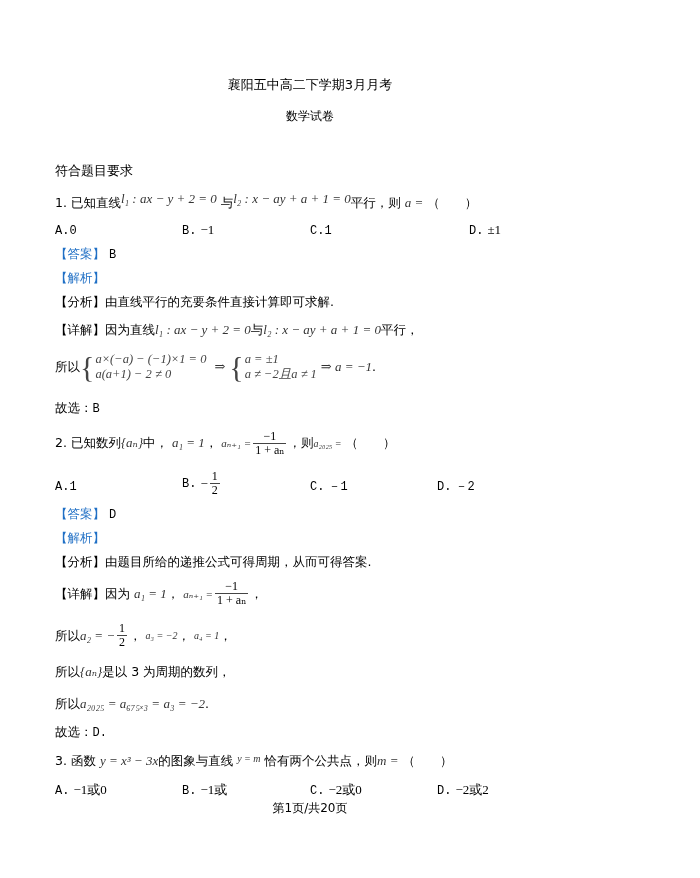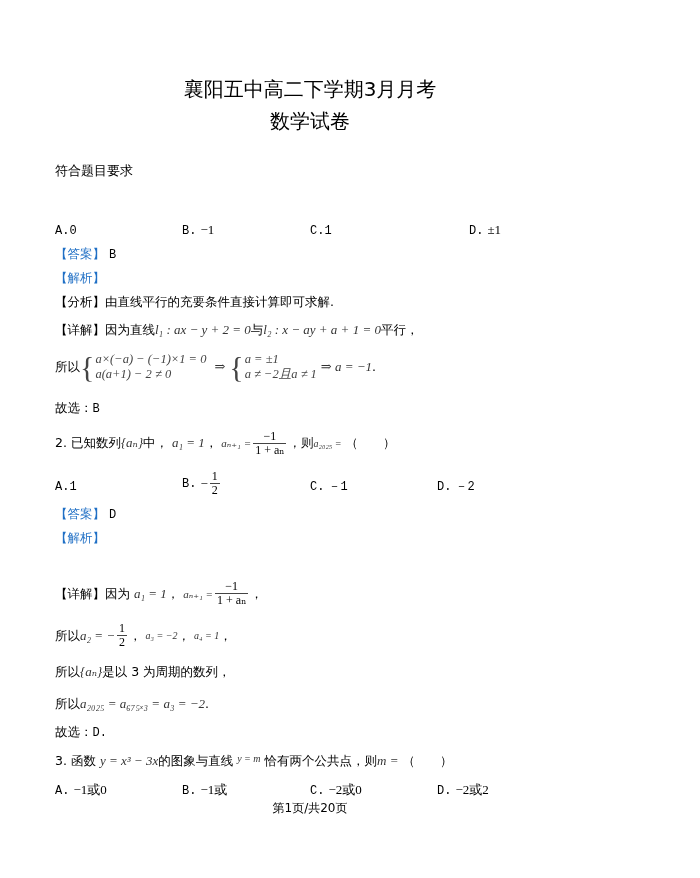--- a/index.html
+++ b/index.html
@@ -1,22 +1,22 @@
 <!DOCTYPE html>
 <html><head>
 <meta charset="utf-8">
 <style>
   html, body { margin:0; padding:0; background:#ffffff; }
   body { width:700px; height:878px; position:relative; overflow:hidden;
          font-family:"DejaVu Sans", "Liberation Sans", sans-serif; color:#000; }
   .page { position:absolute; left:0; top:0; width:700px; height:878px; background:#fff; }
   .abs { position:absolute; white-space:nowrap; }
-  .title { font-size:20px; left:0; width:640px; text-align:center; }
+  .title { font-size:13px; left:0; width:640px; text-align:center; }
   .t1 { top:76px; left:0; width:620px; }
-  .t2 { top:108px; left:0; width:620px; font-size:20px; }
+  .t2 { top:108px; left:0; width:620px; font-size:12px; }
   .txt { font-size:12.5px; line-height:16px; }
   .m { font-family:"Liberation Serif", "DejaVu Serif", serif; font-style:italic; font-size:13px; color:#333; }
   .mn { font-family:"Liberation Serif", "DejaVu Serif", serif; font-size:13px; color:#333; }
   .blue { color:#1f6fc5; }
   .opt { font-size:12px; font-family:"Liberation Mono","DejaVu Sans Mono", monospace; }
   .optv { font-family:"Liberation Serif","DejaVu Serif",serif; font-size:13px; }
   .frac { display:inline-block; vertical-align:middle; text-align:center; font-family:"Liberation Serif","DejaVu Serif",serif; font-size:12px; line-height:13px; margin:0 2px; }
   .frac .num { display:block; border-bottom:1px solid #444; padding:0 2px; }
   .frac .den { display:block; padding:0 2px; }
   .brace { display:inline-block; vertical-align:middle; font-family:"Liberation Serif","DejaVu Serif",serif; font-size:30px; line-height:30px; color:#444; margin-right:1px; }
@@ -25,20 +25,27 @@
 </head>
 <body>
 
 <div class="page">
 
   <div class="abs title t1">襄阳五中高二下学期3月月考</div>
   <div class="abs title t2">数学试卷</div>
 
   <div class="abs txt" style="left:55px; top:163px; font-size:13px;">符合题目要求</div>
 
+  <div class="abs txt" style="left:55px; top:195px;">
+    <span>1.</span>
+    <span>已知直线</span><span class="m" style="position:relative; top:-4px;">l₁ : ax − y + 2 = 0</span>
+    <span>与</span><span class="m" style="position:relative; top:-4px;">l₂ : x − ay + a + 1 = 0</span><span>平行，则</span>
+    <span class="m">a =</span>
+    <span>（　　）</span>
+  </div>
 
   <div class="abs txt" style="left:55px; top:222px;"><span class="opt">A.</span><span class="opt">0</span></div>
   <div class="abs txt" style="left:182px; top:222px;"><span class="opt">B.</span> <span class="optv">−1</span></div>
   <div class="abs txt" style="left:310px; top:222px;"><span class="opt">C.</span><span class="opt">1</span></div>
   <div class="abs txt" style="left:437px; top:222px;margin-left:32px;"><span class="opt">D.</span> <span class="optv">±1</span></div>
 
   <div class="abs txt" style="left:55px; top:246px;"><span class="blue">【答案】</span> <span class="opt">B</span></div>
   <div class="abs txt blue" style="left:55px; top:270px;">【解析】</div>
   <div class="abs txt" style="left:55px; top:294px;"><span>【分析】</span><span>由直线平行的充要条件直接计算即可求解.</span></div>
   <div class="abs txt" style="left:55px; top:322px;">
@@ -59,20 +66,21 @@
     <span>（　　）</span>
   </div>
 
   <div class="abs txt" style="left:55px; top:478px;"><span class="opt">A.</span><span class="opt">1</span></div>
   <div class="abs txt" style="left:182px; top:470px;"><span class="opt" style="vertical-align:middle;">B.</span> <span class="optv" style="vertical-align:middle;">−</span><span class="frac"><span class="num">1</span><span class="den">2</span></span></div>
   <div class="abs txt" style="left:310px; top:478px;"><span class="opt">C.</span> <span class="opt">－1</span></div>
   <div class="abs txt" style="left:437px; top:478px;"><span class="opt">D.</span> <span class="opt">－2</span></div>
 
   <div class="abs txt" style="left:55px; top:506px;text-align:center;"><span class="blue">【答案】</span> <span class="opt">D</span></div>
   <div class="abs txt blue" style="left:55px; top:530px;">【解析】</div>
+  <div class="abs txt" style="left:55px; top:554px;"><span>【分析】</span><span>由题目所给的递推公式可得周期，从而可得答案.</span></div>
 
   <div class="abs txt" style="left:55px; top:580px;">
     <span style="vertical-align:middle;">【详解】</span><span style="vertical-align:middle;">因为</span>
     <span class="m" style="vertical-align:middle;">a₁ = 1</span><span style="vertical-align:middle;">，</span>
     <span class="m" style="font-size:11px; vertical-align:middle;">aₙ₊₁ =</span><span class="frac"><span class="num">−1</span><span class="den">1 + aₙ</span></span><span style="vertical-align:middle;">，</span>
   </div>
 
   <div class="abs txt" style="left:55px; top:622px;">
     <span style="vertical-align:middle;">所以</span><span class="m" style="vertical-align:middle;">a₂ = −</span><span class="frac"><span class="num">1</span><span class="den">2</span></span><span style="vertical-align:middle;">，</span>
     <span class="m" style="font-size:10px; vertical-align:middle;">a₃ = −2</span><span style="vertical-align:middle;">，</span>

